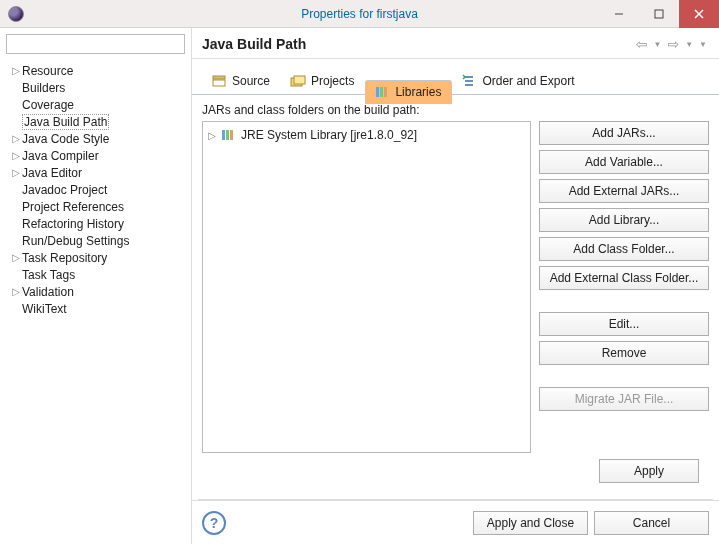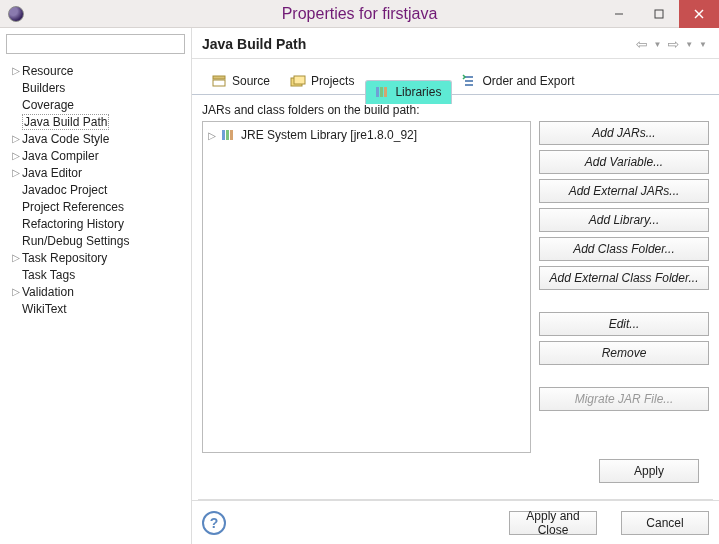--- a/index.html
+++ b/index.html
@@ -1,20 +1,20 @@
 <!DOCTYPE html>
 <html><head>
 <meta charset="utf-8">
 <style>
 * { box-sizing: border-box; font-family: "Segoe UI", Tahoma, sans-serif; }
 body { margin: 0; padding: 0; width: 719px; height: 544px; background: #fff; overflow: hidden; font-size: 12px; color: #222; }
 
 .titlebar { height: 28px; background: #f0edec; border-bottom: 1px solid #d8d4d2; display: flex; align-items: center; position: relative; }
 .titlebar .eclipse-icon { width: 16px; height: 16px; margin: 0 8px; border-radius: 50%; background: radial-gradient(circle at 30% 30%, #8a7aae 30%, #3a2760 70%); border: 1px solid #888; }
-.titlebar .title { position: absolute; left: 50%; transform: translateX(-50%); font-size: 16px; color: #701a75; }
+.titlebar .title { position: absolute; left: 50%; transform: translateX(-50%); font-size: 12px; color: #0369a1; }
 .titlebar .winbtns { position: absolute; right: 0; top: 0; display: flex; height: 28px; }
 .winbtn { width: 40px; display: flex; align-items: center; justify-content: center; color: #555; }
 .winbtn.close { background: #c75050; color: #fff; }
 .winbtn svg { display: block; }
 
 .body-area { display: flex; height: calc(544px - 28px); }
 
 .leftcol { width: 192px; border-right: 1px solid #ddd; display: flex; flex-direction: column; }
 .filterbox { margin: 6px; border: 1px solid #bbb; height: 20px; padding: 1px 3px; }
 .filterbox input { width: 100%; border: none; outline: none; font-size: 12px; height: 16px; }
@@ -28,43 +28,43 @@
 
 .rightcol { flex: 1; display: flex; flex-direction: column; }
 
 .header-row { display: flex; align-items: center; padding: 8px 10px 6px 10px; border-bottom: 1px solid #e0e0e0; }
 .header-row .heading { font-size: 14px; font-weight: bold; flex: 1; }
 .header-row .navbtns { display: flex; gap: 2px; align-items: center; color: #999; }
 .navarrow { font-size: 14px; padding: 0 2px; }
 
 .tabs-row { display: flex; align-items: center; padding: 8px 10px 0 10px; border-bottom: 1px solid #c0c8d4; height: 36px; }
 .tab { display: flex; align-items: center; gap: 5px; padding: 3px 10px 4px 8px; border: 1px solid transparent; border-bottom: none; margin-bottom: -1px; cursor: default; border-radius: 3px 3px 0 0; }
-.tab.active { background: #5eead4; border-color: #c0c8d4; margin-top: 21px; }
+.tab.active { background: #fdba74; border-color: #c0c8d4; margin-top: 21px; }
 .tab .ticon { width: 16px; height: 16px; display: inline-block; }
 
 .content { flex: 1; padding: 8px 10px 10px 10px; display: flex; flex-direction: column; }
 .content .desc { margin-bottom: 4px; }
 .content .row { flex: 1; display: flex; gap: 8px; min-height: 0; }
 .listbox { flex: 1; border: 1px solid #bbb; background: #fff; padding: 4px; overflow: auto; }
 .lib-item { display: flex; align-items: center; gap: 4px; height: 18px; }
 .lib-item .arrow { width: 10px; color: #888; font-size: 10px; text-align: center; }
 .lib-item .licon { width: 16px; height: 14px; }
 
-.btns-col { width: 170px; display: flex; flex-direction: column; gap: 5px; font-style: italic; }
+.btns-col { width: 170px; display: flex; flex-direction: column; gap: 5px; }
 .btn { height: 24px; border: 1px solid #adadad; background: linear-gradient(#fdfdfd, #efefef); font-size: 12px; text-align: center; padding: 0 6px; cursor: default; display: flex; align-items: center; justify-content: center; }
 .btn.disabled { color: #999; }
 .gap { height: 12px; }
 
 .apply-row { padding: 6px 10px; display: flex; justify-content: flex-end; border-top: 0px solid #eee; }
 .divider { height: 1px; background: #ddd; margin: 0 6px; }
 
 .footer { height: 44px; display: flex; align-items: center; padding: 0 10px; border-top: 1px solid #ddd; }
 .help { width: 24px; height: 24px; border: 2px solid #5a87c0; border-radius: 50%; color: #5a87c0; font-weight: bold; display: flex; align-items: center; justify-content: center; font-size: 14px; }
 .footer .spacer { flex: 1; }
-.footer .btn { width: 88px; margin-left: 24px; }
+.footer .btn { width: 115px; margin-left: 6px; }
 </style>
 </head>
 <body>
 
 <div class="titlebar">
   <div class="eclipse-icon"></div>
   <div class="title">Properties for firstjava</div>
   <div class="winbtns">
     <div class="winbtn">
       <svg width="10" height="10">

